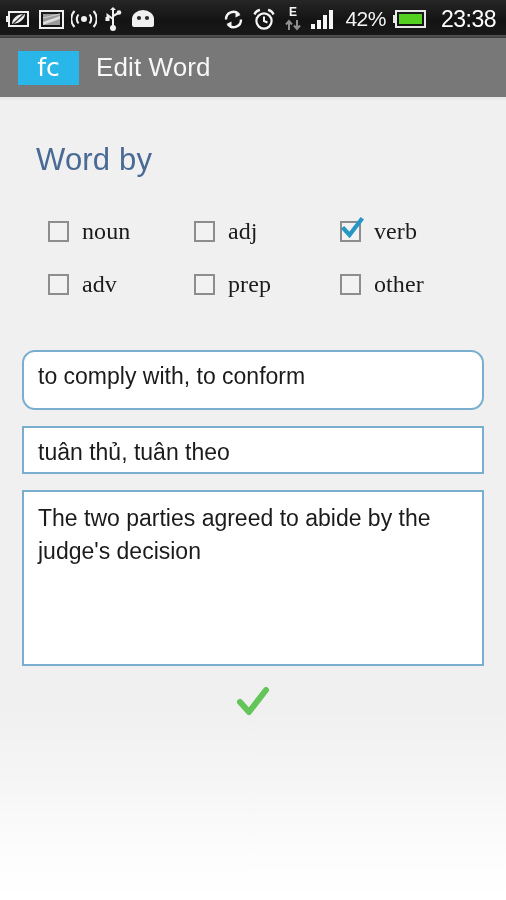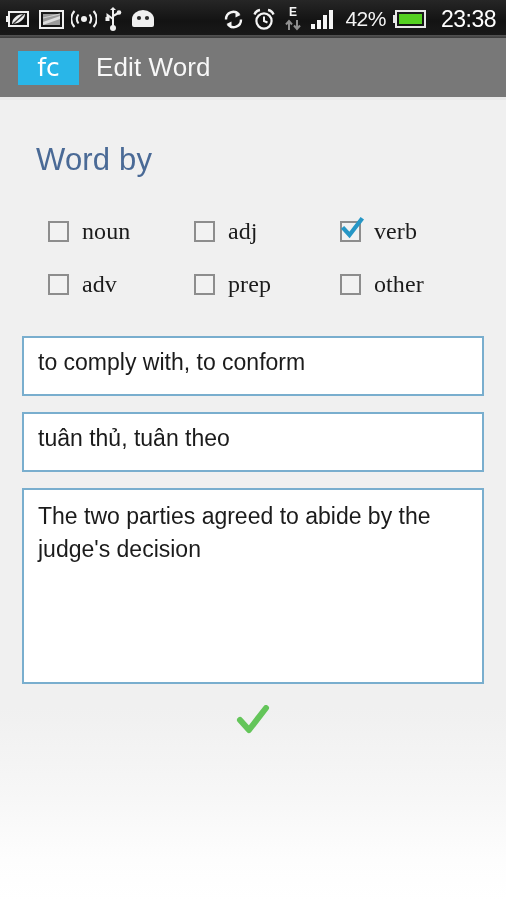--- a/index.html
+++ b/index.html
@@ -149,23 +149,23 @@
     background: #ffffff;
     border: 2px solid #79aece;
     box-sizing: border-box;
     margin-top: 0;
     padding: 8px 14px;
     font-size: 23px;
     color: #1b1b1b;
     line-height: 33px;
     overflow: hidden;
   }
-  .field.f1 { margin-top: 38px; height: 60px; }
-  .field.f2 { margin-top: 16px; height: 60px; }
-  .field.f3 { margin-top: 16px; height: 196px; padding-top: 10px; }
+  .field.f1 { margin-top: 52px; height: 60px; border-radius: 13px; }
+  .field.f2 { margin-top: 16px; height: 48px; }
+  .field.f3 { margin-top: 16px; height: 176px; padding-top: 10px; }
 
   
   .confirm-wrap {
     display: flex;
     justify-content: center;
     margin-top: 16px;
   }
   .confirm-btn {
     width: 56px;
     height: 40px;

